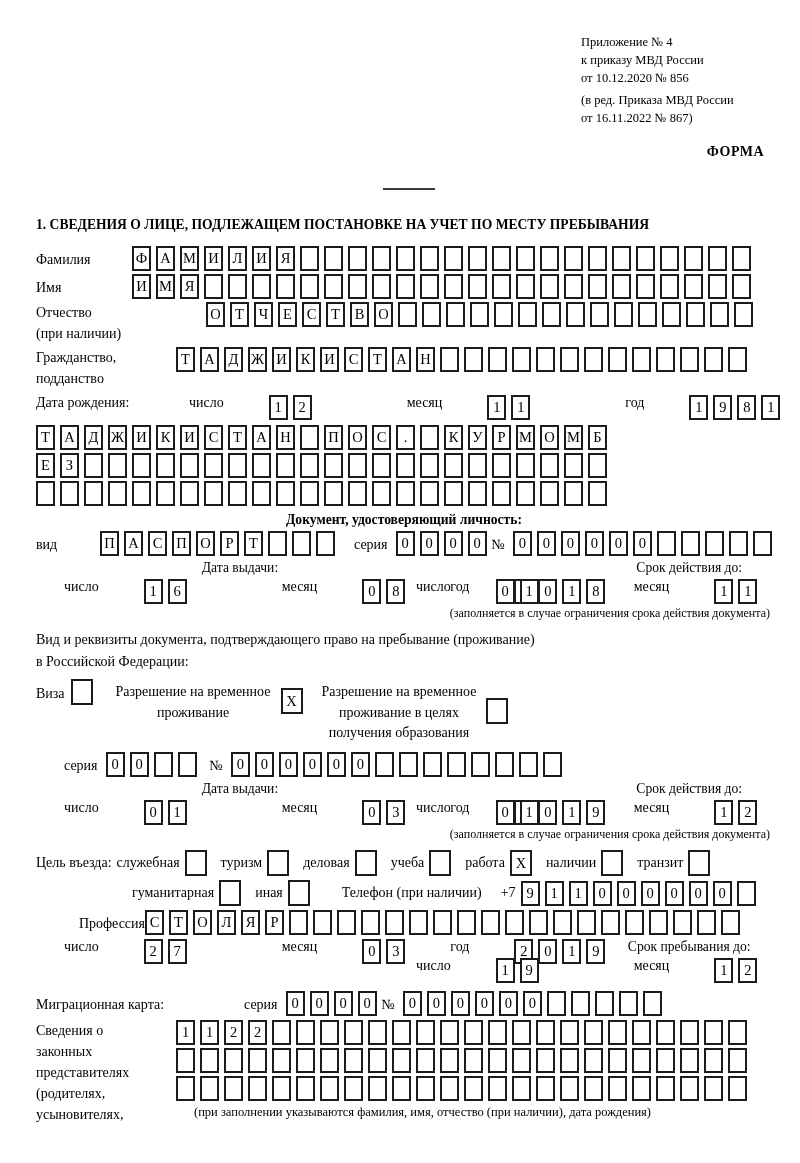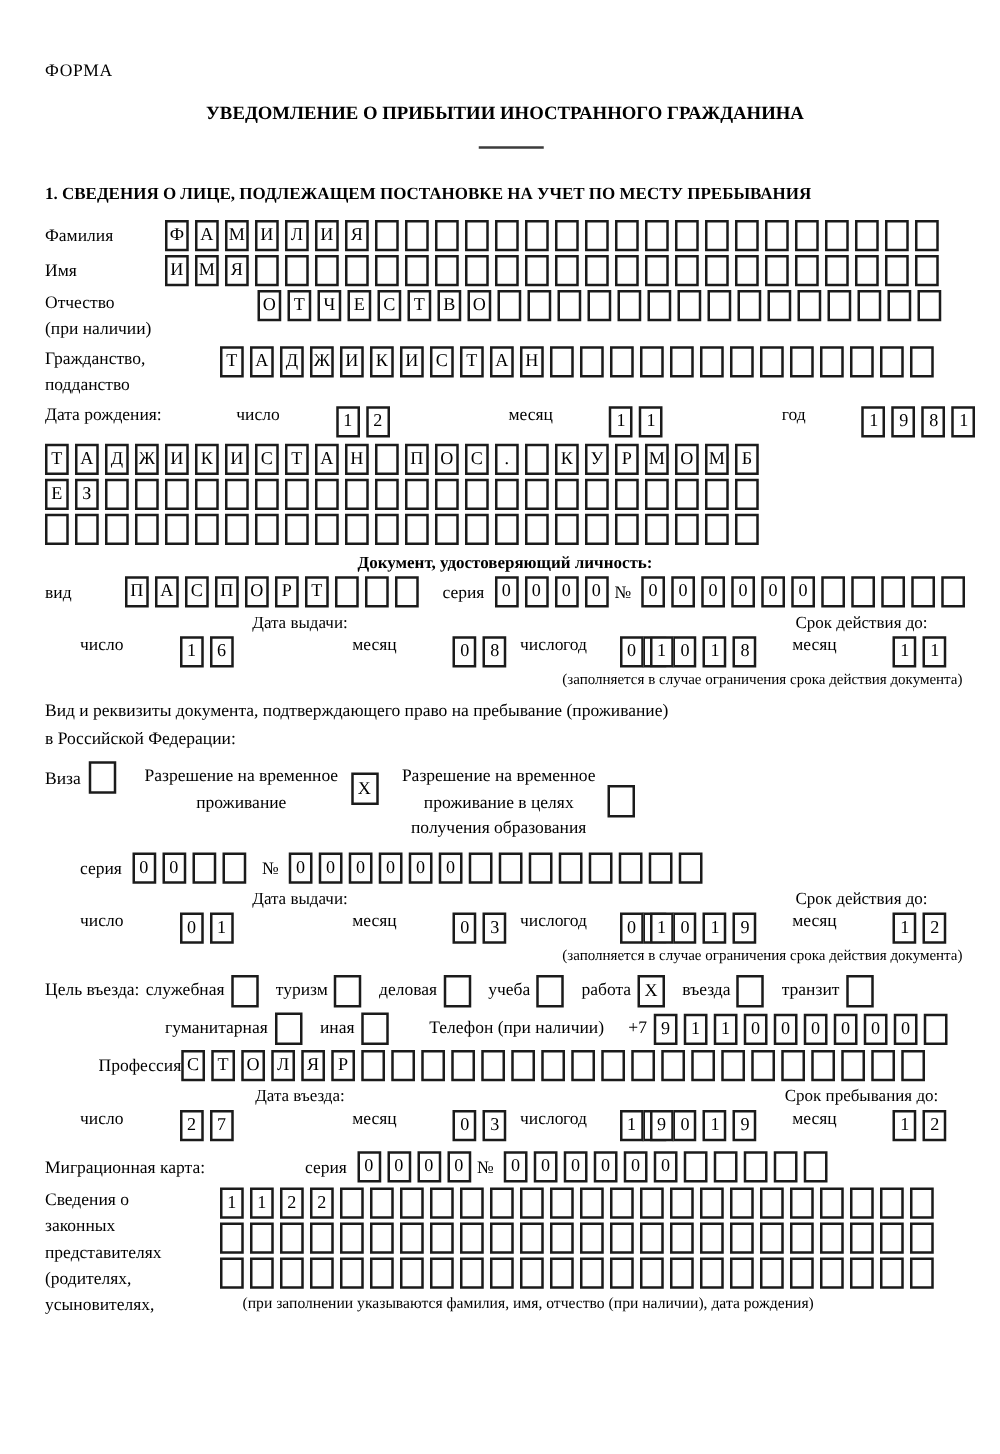--- a/index.html
+++ b/index.html
@@ -4,21 +4,21 @@
 <style>
   html,body{margin:0;padding:0;background:#fff;}
   .page{
     width:800px;height:1163px;box-sizing:border-box;background:#fff;color:#000;
     padding:34px 28px 10px 36px;overflow:hidden;
     font-family:"Liberation Serif","DejaVu Serif",serif;font-size:14px;
   }
   
   .hdr{margin-left:545px;font-size:12.5px;line-height:1.42;}
   .hdr .ed{margin-top:5px;}
-  .forma{font-weight:normal;font-size:14px;margin:16px 8px 0 0;letter-spacing:.5px;}
+  .forma{text-align:right;font-weight:bold;font-size:14px;margin:16px 8px 0 0;letter-spacing:.5px;}
   .title{text-align:center;font-weight:bold;font-size:15px;line-height:1.55;margin-top:14px;}
   .blank-line{display:inline-block;width:52px;border-bottom:2px solid #3c3c3c;height:.9em;margin-left:10px;}
   .sec{font-weight:bold;font-size:13.6px;margin:20px 0 13px;}
 
   
   .frow{display:flex;align-items:flex-start;margin-bottom:3px;}
   .flbl{font-size:14px;line-height:20px;padding-top:4px;flex:0 0 auto;}
   .w64{width:64px;} .w96{width:96px;} .w109{width:109px;text-align:right;} .w140{width:140px;}
   .w160{width:160px;} .w170{width:170px;} .w180{width:180px;}
   .lblcol{flex:0 0 auto;font-size:14px;}
@@ -54,25 +54,31 @@
   .purp{display:flex;align-items:center;margin-bottom:4px;font-size:14px;}
   .purp .pl{margin-right:5px;flex:0 0 auto;}
   .purp .boxes{margin-right:9px;}
   .rep-note{font-size:12.5px;margin:4px 0 0 18px;}
 </style>
 </head>
 <body>
 
 <div class="page">
 
+  <div class="hdr">
+    <div>Приложение № 4</div>
+    <div>к приказу МВД России</div>
+    <div>от 10.12.2020 № 856</div>
+    <div class="ed">(в ред. Приказа МВД России</div>
+    <div>от 16.11.2022 № 867)</div>
+  </div>
 
   <div class="forma">ФОРМА</div>
 
   <div class="title">
-    <div>УВЕДОМЛЕНИЕ О ПРИБЫТИИ ИНОСТРАННОГО ГРАЖДАНИНА</div>
     <div><span class="blank-line"></span></div>
   </div>
 
   <div class="sec">1. СВЕДЕНИЯ О ЛИЦЕ, ПОДЛЕЖАЩЕМ ПОСТАНОВКЕ НА УЧЕТ ПО МЕСТУ ПРЕБЫВАНИЯ</div>
 
   <div class="frow">
     <div class="flbl w96">Фамилия</div>
     <div class="boxes">
         <span class="cbox">Ф</span>
         <span class="cbox">А</span>
@@ -528,30 +534,30 @@
         <span class="cbox"></span>
       </span>
     <span class="pl">учеба</span>
     <span class="boxes cb">
         <span class="cbox"></span>
       </span>
     <span class="pl">работа</span>
     <span class="boxes cb">
         <span class="cbox">X</span>
       </span>
-    <span class="pl">въезда</span>
+    <span class="pl">наличии</span>
     <span class="boxes cb">
         <span class="cbox"></span>
       </span>
     <span class="pl">транзит</span>
     <span class="boxes cb">
         <span class="cbox"></span>
       </span>
   </div>
-  <div class="purp" style="margin-left:96px;justify-content:space-between;">
+  <div class="purp" style="margin-left:96px;">
     <span class="pl">гуманитарная</span>
     <span class="boxes cb">
         <span class="cbox"></span>
       </span>
     <span class="pl">иная</span>
     <span class="boxes cb">
         <span class="cbox"></span>
       </span>
     <span class="pl ml18">Телефон (при наличии)</span>
     <span class="pl ml14">+7</span>
@@ -595,21 +601,20 @@
         <span class="cbox"></span>
         <span class="cbox"></span>
         <span class="cbox"></span>
         <span class="cbox"></span>
         <span class="cbox"></span>
       </div>
   </div>
 
   <div class="dates2">
     <div class="dcol-l">
-      <div class="dhead">Дата въезда:</div>
       <div class="dgroup">
         <span class="dl">число</span>
         <span class="boxes">
             <span class="cbox">2</span>
             <span class="cbox">7</span>
           </span>
         <span class="gap"></span>
         <span class="dl">месяц</span>
         <span class="boxes">
             <span class="cbox">0</span>

